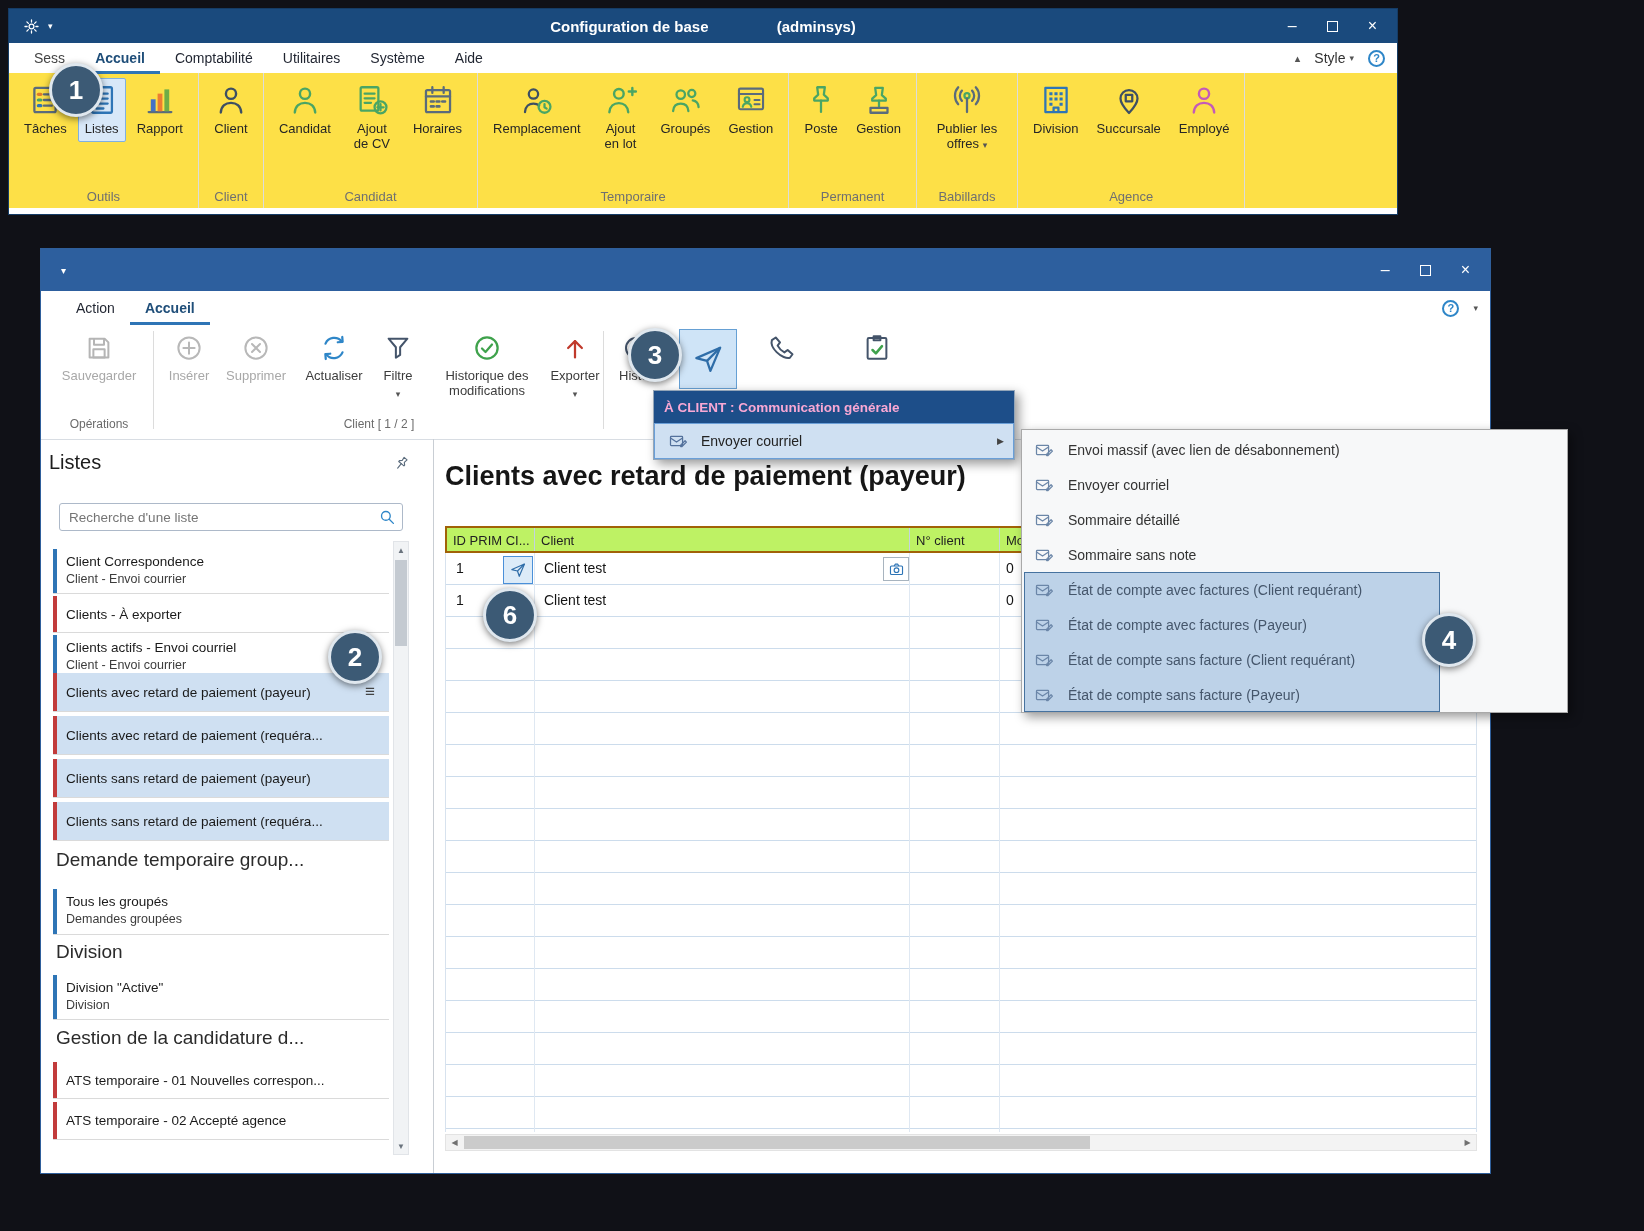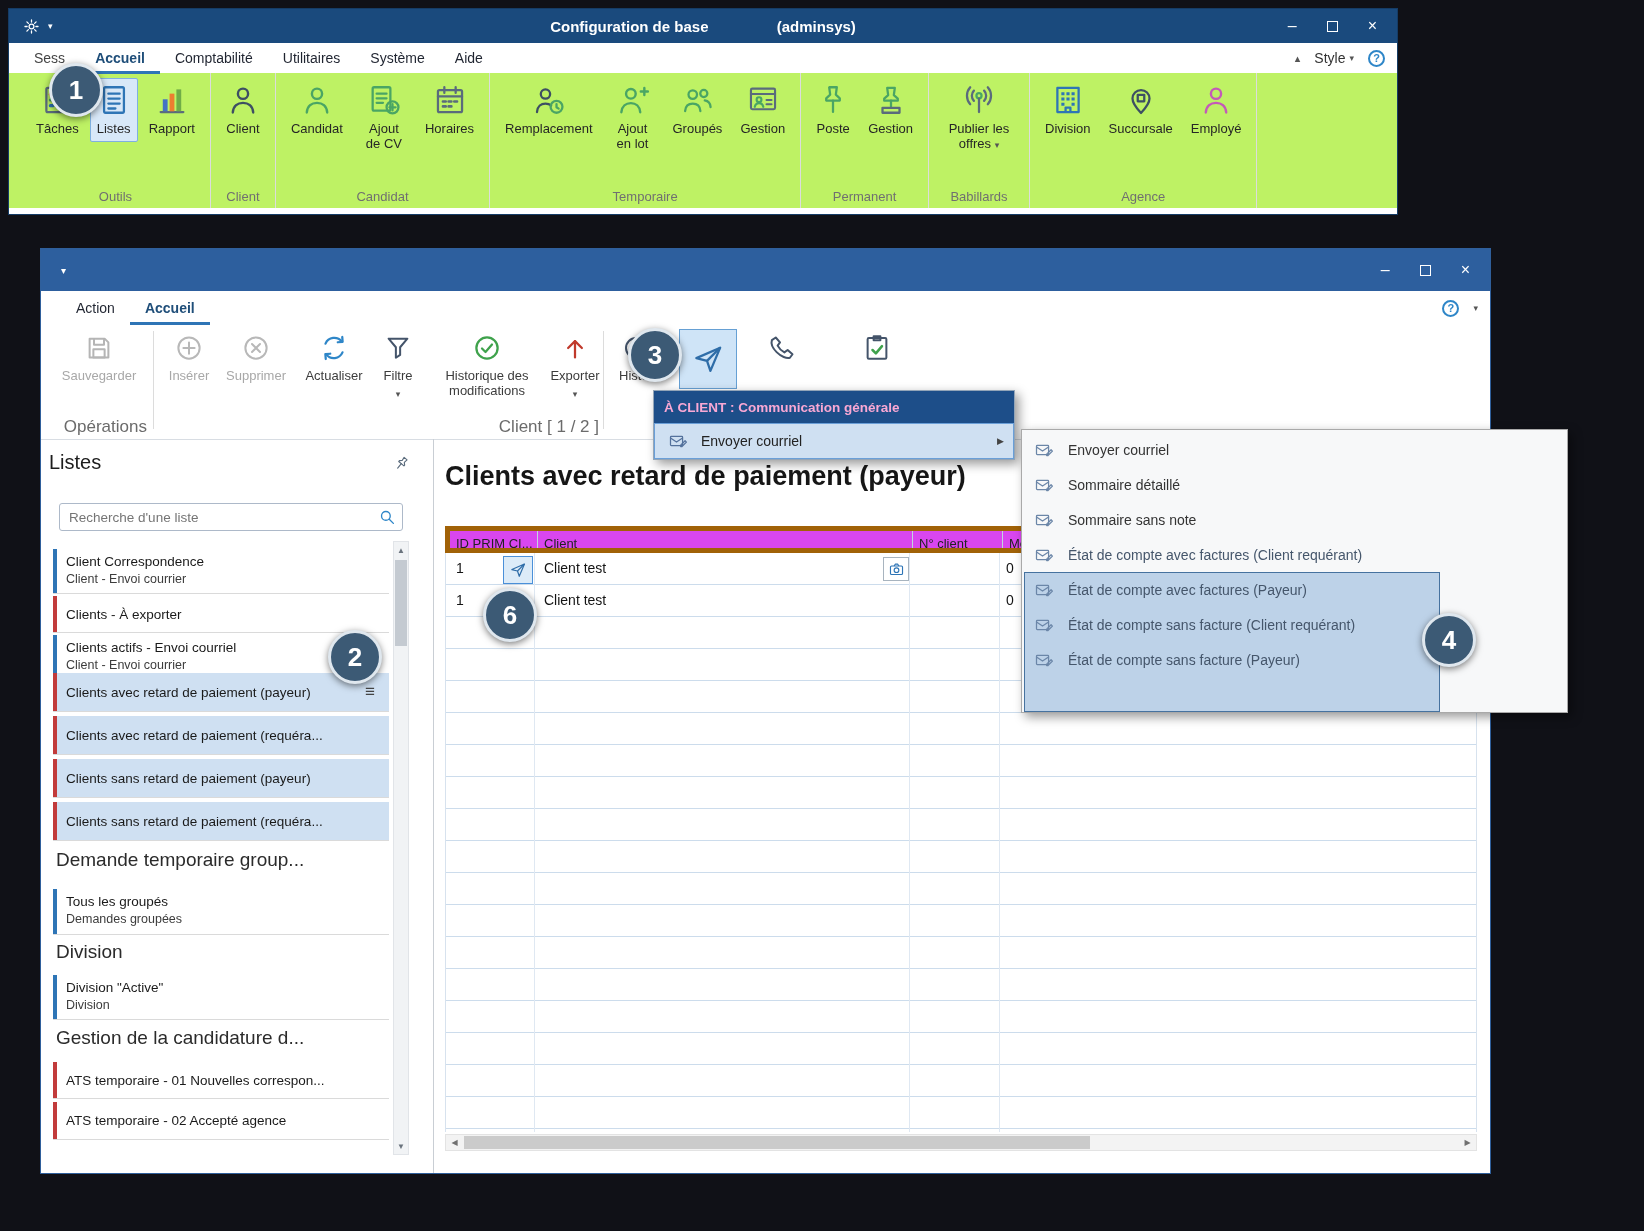--- a/index.html
+++ b/index.html
@@ -11,38 +11,38 @@
 .tb-ctrl{margin-left:auto;display:flex;align-items:center;gap:30px;padding-right:20px;font-size:16px;z-index:2}
 .tb-ctrl span{cursor:default;line-height:1}
 .maxbox{width:11px;height:11px;border:1.5px solid #fff;display:inline-block}
 .helpc{width:17px;height:17px;border-radius:50%;border:2px solid #2e86c8;color:#2e86c8;font-size:11px;font-weight:bold;display:flex;align-items:center;justify-content:center}
 .chev9{font-size:9px;color:#555;line-height:1}
 
 .tabs1{display:flex;align-items:center;height:30px;padding-left:10px;position:relative;background:#fff}
 .tab1{padding:16px 15px;font-size:14px;color:#1f2430;height:100%;display:flex;align-items:center}
 .tab1.active{color:#1f4e79;font-weight:bold;box-shadow:inset 0 -3px 0 #2e75b6}
 .t1right{position:absolute;right:12px;display:flex;align-items:center;gap:14px;color:#555;font-size:13px}
-.ribbon1{display:flex;height:135px;padding-left:12px;background:#bef264}
+.ribbon1{display:flex;height:135px;padding-left:0;background:#fde047}
 .rg{display:flex;flex-direction:column;justify-content:space-between;border-right:1px solid #dcdcdc;padding:5px 8px 2px}
 .rgbtns{display:flex;align-items:flex-start;justify-content:center;gap:4px}
 .rbtn{display:flex;flex-direction:column;align-items:center;padding:4px 6px;border:1px solid transparent;border-radius:2px}
 .rbtn svg{width:34px;height:34px;margin-bottom:5px}
 .rlabel{font-size:13px;color:#262626;text-align:center;line-height:1.15}
 .rgname{font-size:13px;color:#707070;text-align:center;padding:5px 0 2px}
 .hlbtn{background:#d8e8f8;border-color:#7fb0e0}
 
 .tabs2{display:flex;align-items:center;height:34px;padding-left:20px;position:relative;background:#fff}
 .ribbon2{position:absolute;left:0;right:0;top:76px;height:114px;background:#fff}
 .rb2{position:absolute;top:8px;display:flex;flex-direction:column;align-items:center;gap:6px}
 .rb2 svg{width:30px;height:30px}
 .rb2-label{font-size:13px;color:#3c3c3c;text-align:center;line-height:1.15}
 .rb2-label.dis2{color:#a8a8a8}
 .rb2.hl{top:4px;height:60px;justify-content:center;background:#cfe4f7;border:1px solid #66a0d4}
 .rsep{position:absolute;top:6px;height:98px;width:1px;background:#dcdcdc}
-.rgl{position:absolute;top:92px;text-align:right;font-size:17px;color:#6b6b6b}
+.rgl{position:absolute;top:92px;text-align:center;font-size:12px;color:#6b6b6b}
 .hline{position:absolute;left:0;right:0;height:1px;background:#d8dde3}
 .vsplit{position:absolute;top:190px;bottom:0;width:1px;background:#c9ced4}
 
 .p-title{position:absolute;font-size:20px;color:#1d1d1d}
 .p-search{position:absolute;width:344px;height:28px}
 .p-search input{width:100%;height:100%;border:1px solid #adb9c9;border-radius:3px;padding:0 30px 0 9px;font-size:13.5px;color:#444;font-family:"Liberation Sans",sans-serif;outline:none}
 .p-search svg{position:absolute;right:7px;top:5px;width:18px;height:18px;color:#2e86c8}
 .plist{position:absolute}
 .pl-item{position:absolute;left:0;width:336px;background:#fff;border-bottom:1px solid #dadada}
 .pl-item.two{padding:5px 8px 0 13px}
@@ -54,21 +54,21 @@
 .pl-title{font-size:13.5px;font-weight:normal;color:#1a1a1a;white-space:nowrap;overflow:hidden}
 .pl-sub{font-size:12.5px;color:#3c3c3c;margin-top:3px;white-space:nowrap;overflow:hidden}
 .pl-sec{position:absolute;left:3px;font-size:19px;color:#2b2b2b;white-space:nowrap}
 .hamb{position:absolute;right:14px;top:50%;transform:translateY(-50%);font-size:17px;color:#444}
 .vsb{position:absolute;left:340px;top:0;width:16px;height:614px;background:#f1f3f5;border:1px solid #e1e4e8}
 .vsb .arr{position:absolute;left:0;right:0;height:16px;display:flex;align-items:center;justify-content:center;font-size:8px;color:#6a737d}
 .vsb .thumb{position:absolute;left:1px;right:1px;top:18px;height:86px;background:#c4cad1}
 
 .m-title{position:absolute;font-size:27px;font-weight:bold;color:#161616;white-space:nowrap}
 .tbl{position:absolute;width:1032px;height:606px}
-.tbl-h{height:27px;display:flex;background:#d946ef;border:5px solid #a16207}
+.tbl-h{height:27px;display:flex;background:#bef264;border:2px solid #a16207}
 .tbl-h .hc{border-right:1px solid #c3d2e0;font-size:13px;color:#222;padding:5px 6px;white-space:nowrap;overflow:hidden}
 .tbl-b{position:absolute;top:27px;left:0;right:0;bottom:0;border-left:1px solid #d7e2ee;border-right:1px solid #d7e2ee;background-color:#fff;
  background-image:linear-gradient(#dfe8f2,#dfe8f2),linear-gradient(#dfe8f2,#dfe8f2),linear-gradient(#dfe8f2,#dfe8f2),repeating-linear-gradient(to bottom,transparent 0,transparent 31px,#ccdcec 31px,#ccdcec 32px);
  background-size:1px 100%,1px 100%,1px 100%,100% 100%;background-position:88px 0,463px 0,553px 0,0 0;background-repeat:no-repeat}
 .cell{position:absolute;font-size:14px;color:#141414;white-space:nowrap}
 .planecell{position:absolute;width:30px;height:28px;border:1px solid #4a90d9;background:#dcebf8;display:flex;align-items:center;justify-content:center}
 .planecell svg{width:18px;height:18px;color:#2f6da8}
 .camcell{position:absolute;width:26px;height:24px;border:1px solid #a8b4bf;background:#fff;display:flex;align-items:center;justify-content:center}
 .camcell svg{width:17px;height:17px;color:#2e75b6}
 .hsb{position:absolute;height:17px;background:#f3f3f3;border:1px solid #e3e3e3}
@@ -630,20 +630,26 @@
       <span class="m1arrow">▶</span>
     </div>
   </div>
 
   <div class="menu2" style="left:980px;top:180px">
     <div class="m2hl"></div>
     <div class="m2i">
         <svg class="ic">
           <use href="#i-compose"></use>
         </svg>
+        <span>Envoi massif (avec lien de désabonnement)</span>
+      </div>
+    <div class="m2i">
+        <svg class="ic">
+          <use href="#i-compose"></use>
+        </svg>
         <span>Envoyer courriel</span>
       </div>
     <div class="m2i">
         <svg class="ic">
           <use href="#i-compose"></use>
         </svg>
         <span>Sommaire détaillé</span>
       </div>
     <div class="m2i">
         <svg class="ic">

